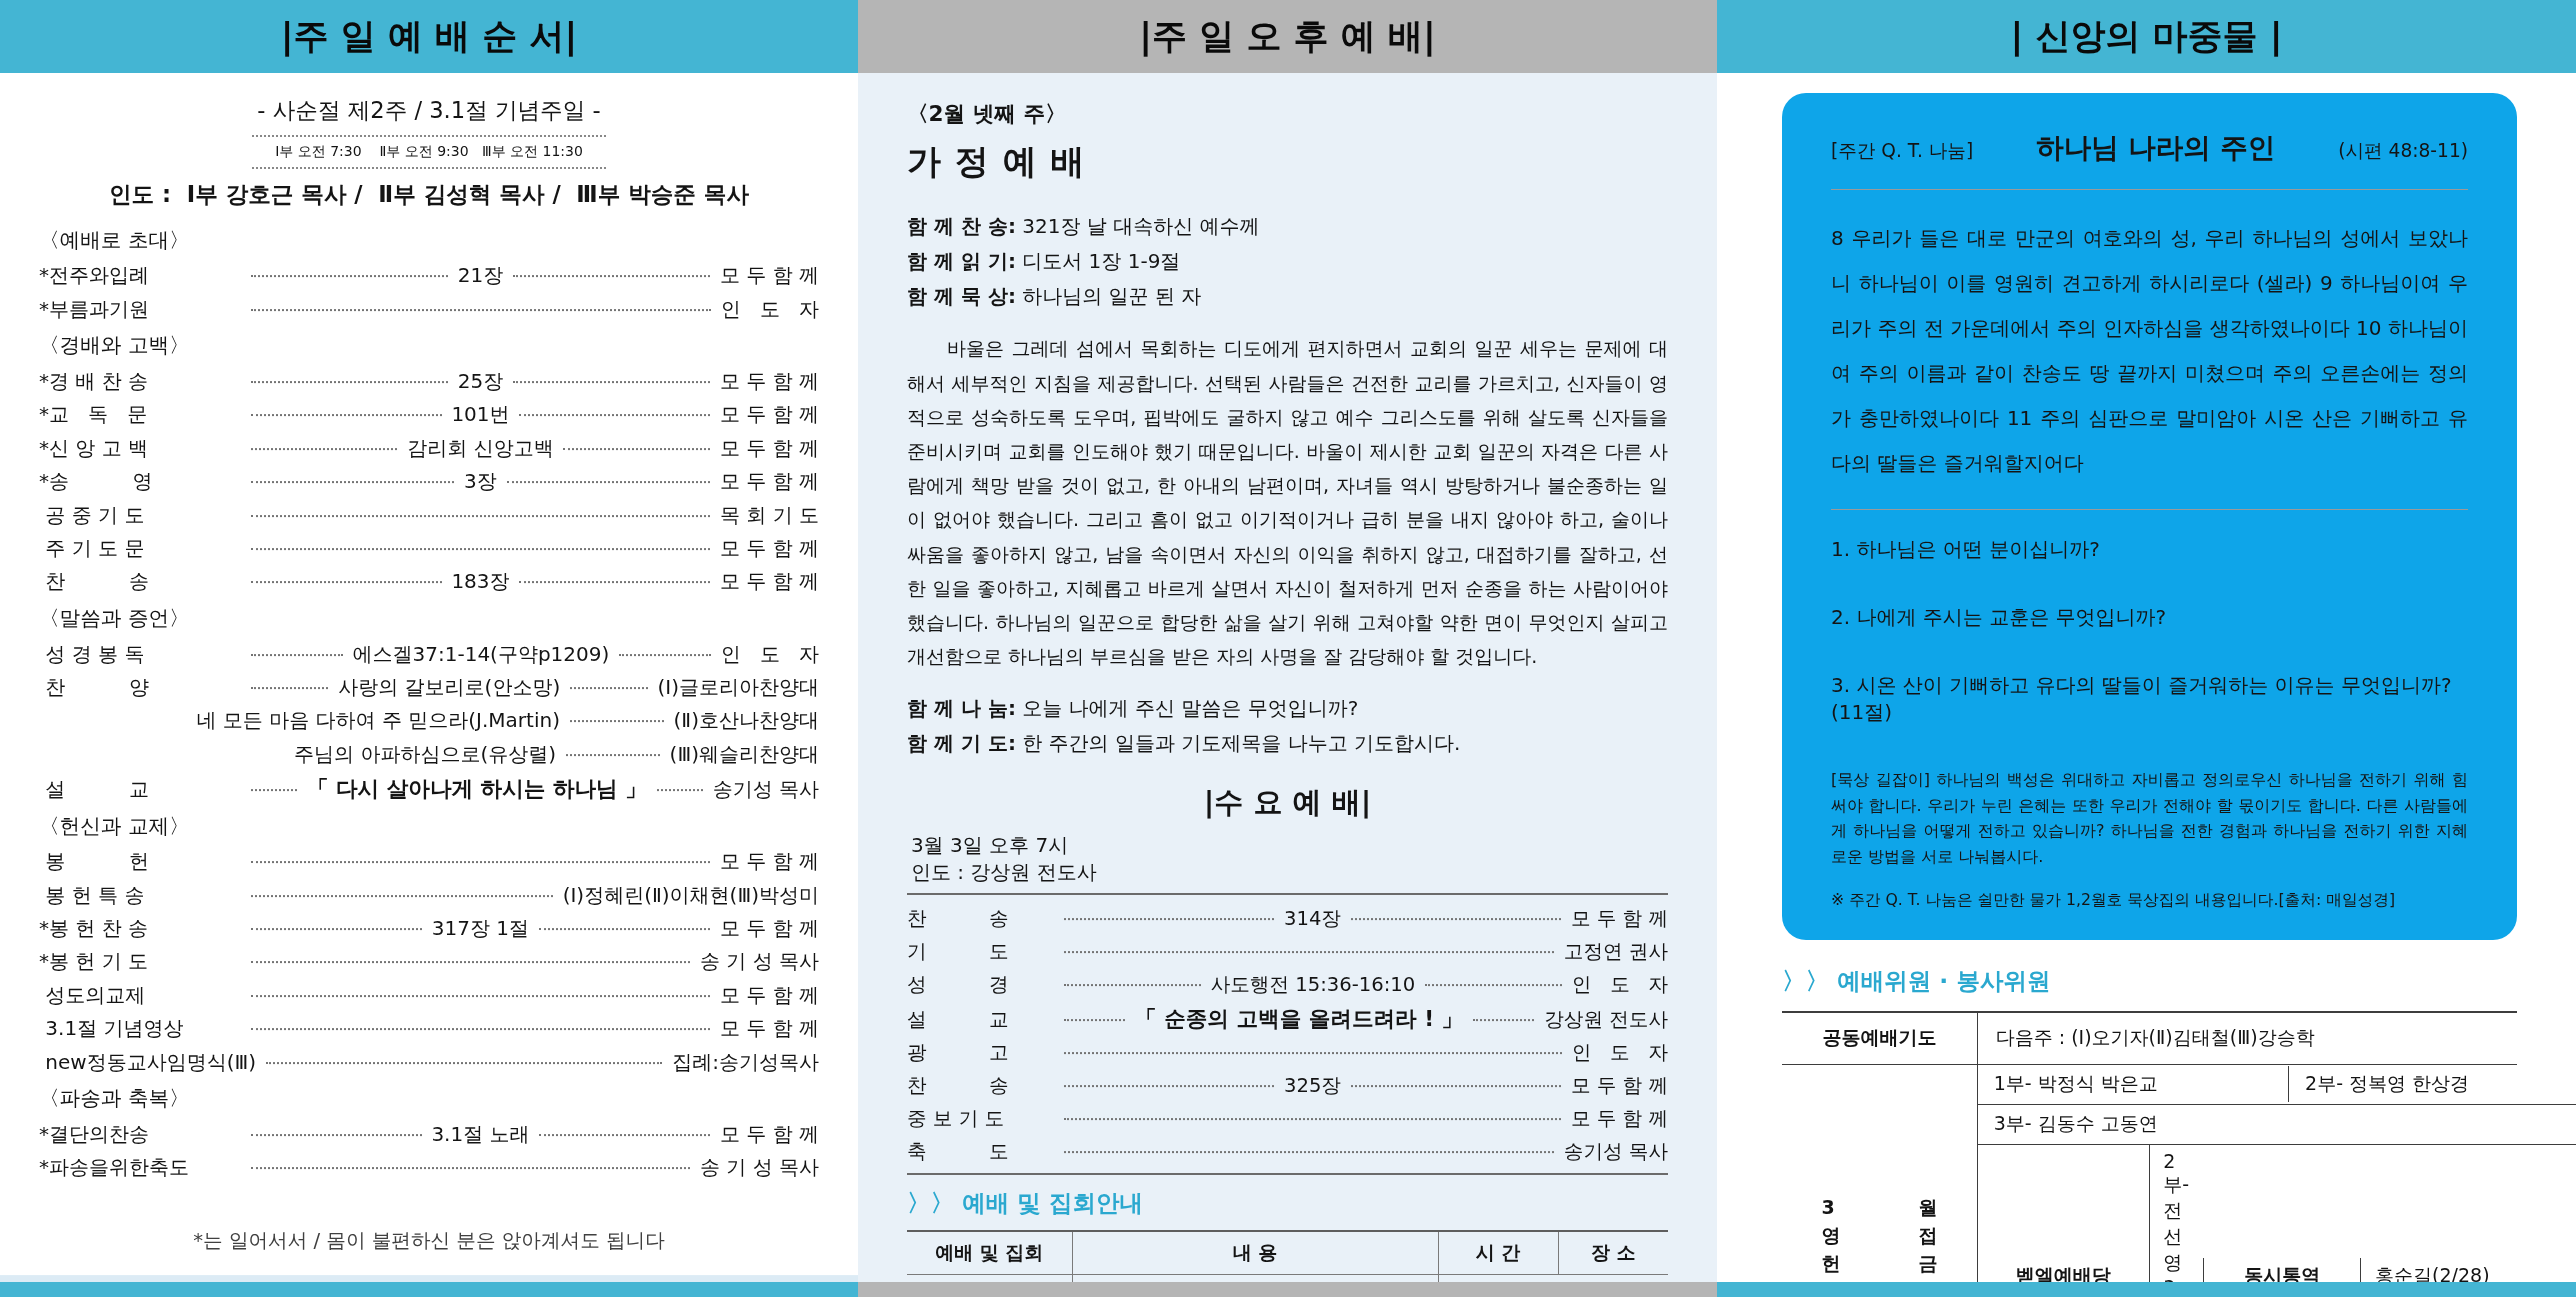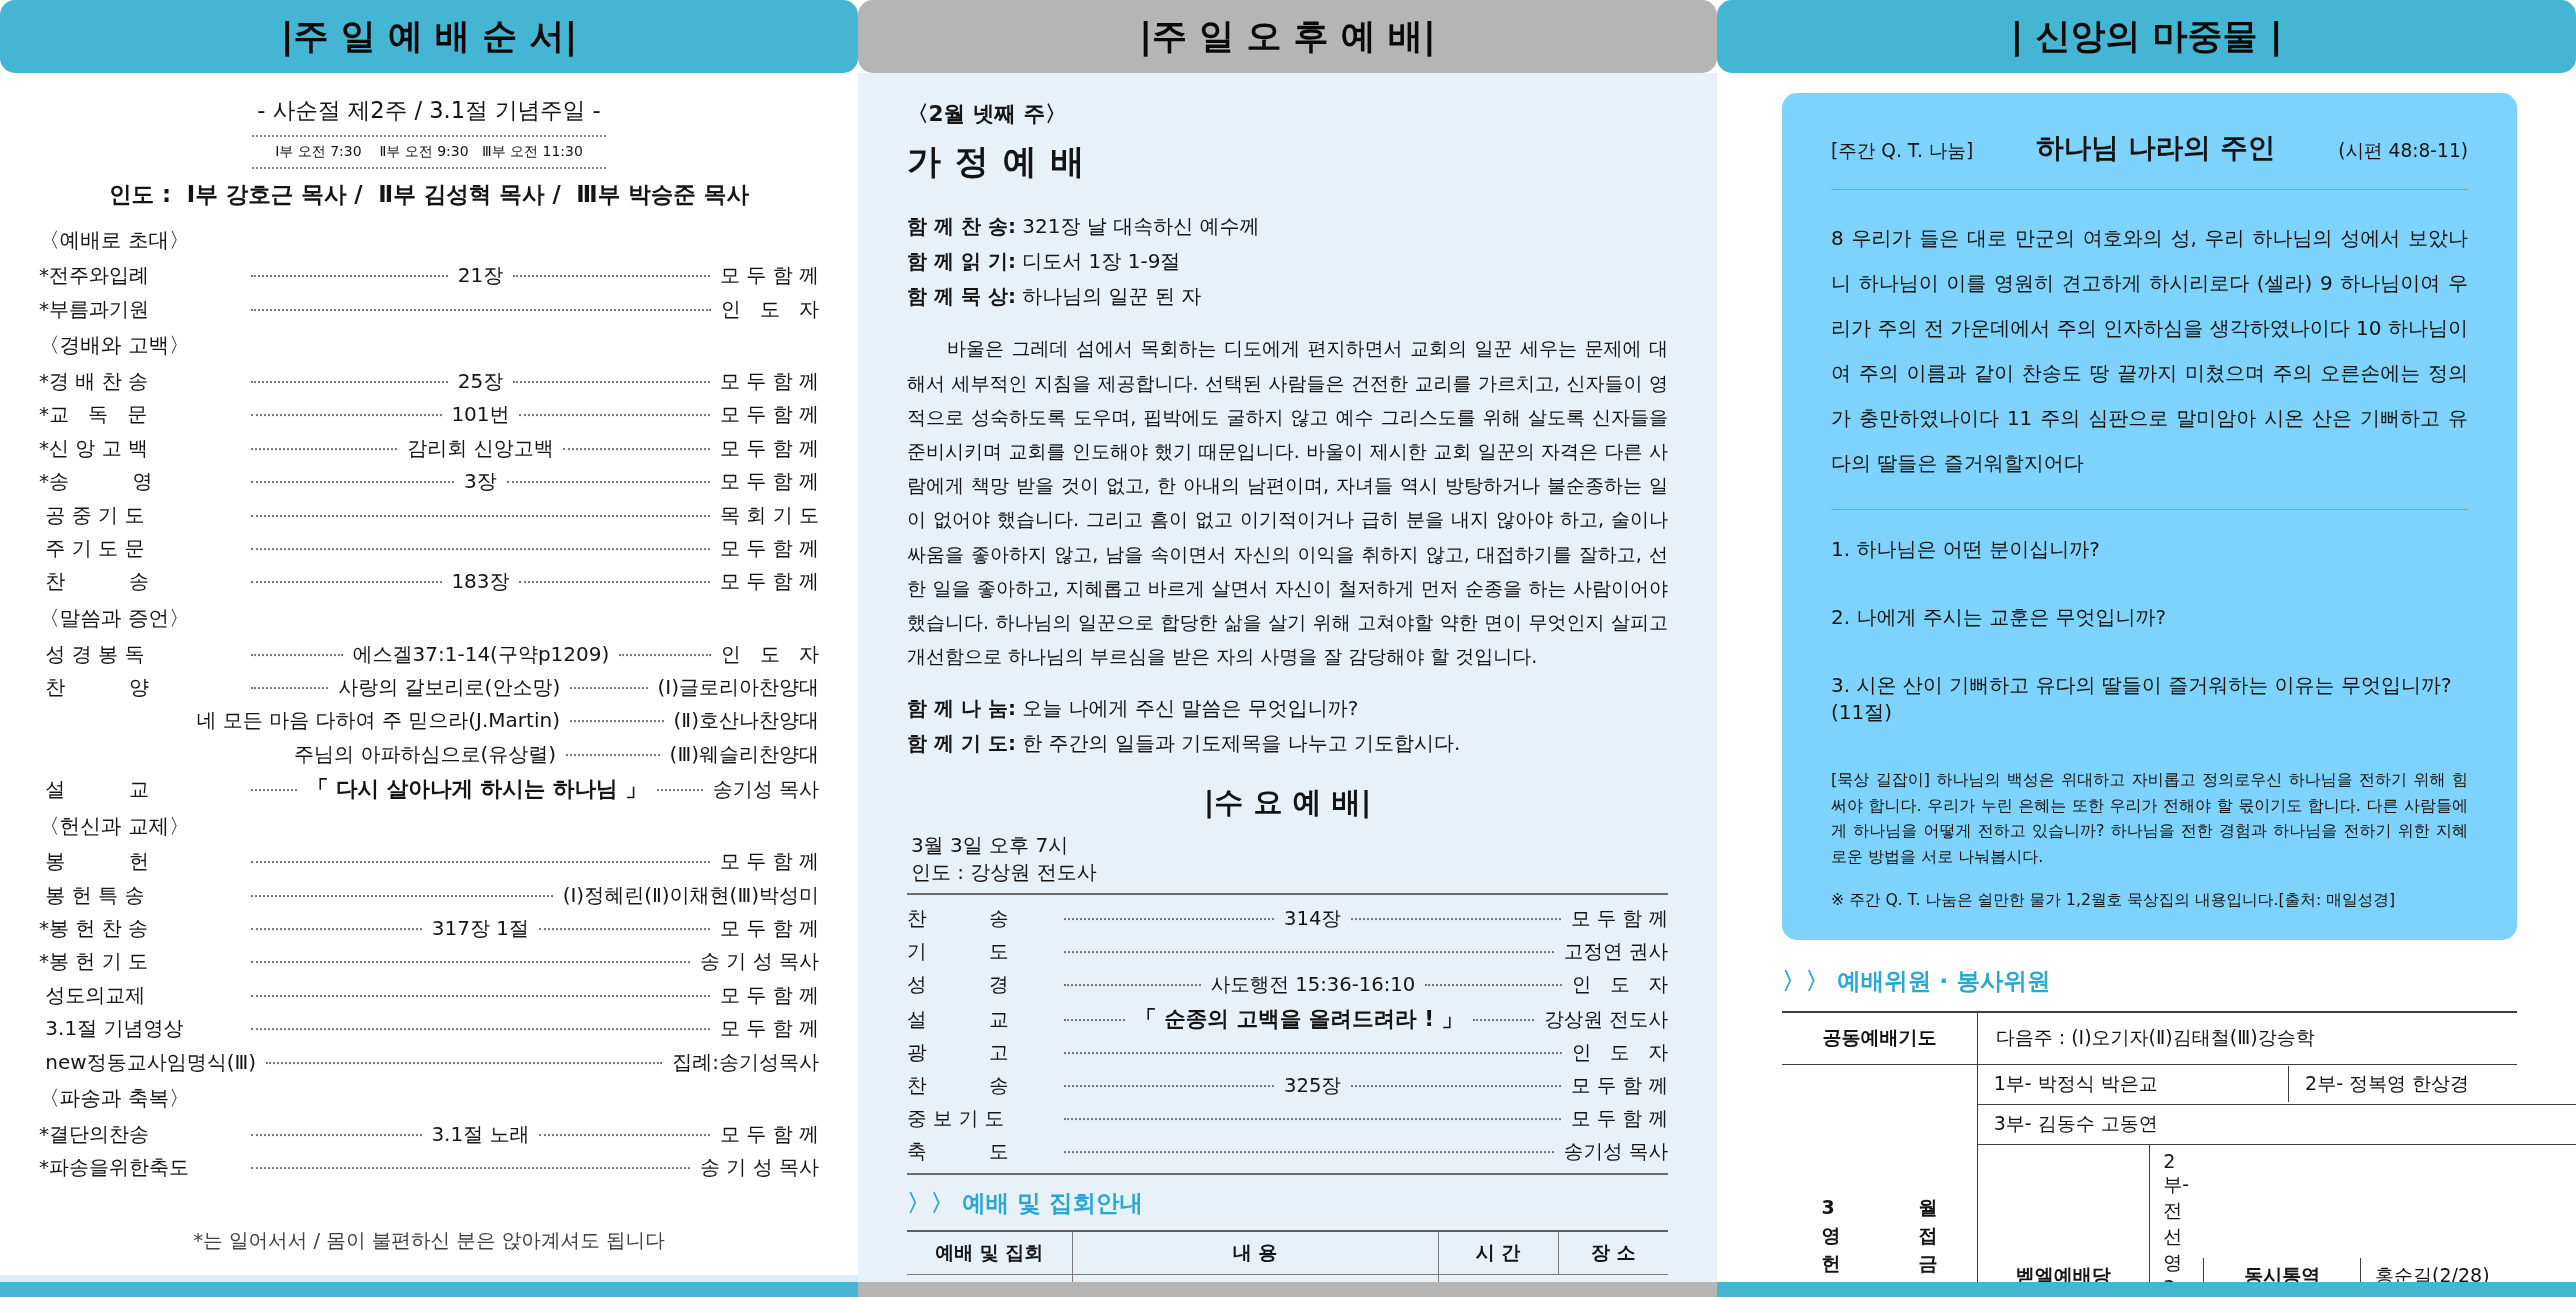--- a/index.html
+++ b/index.html
@@ -1,21 +1,21 @@
 <!DOCTYPE html>
 <html><head>
 <meta charset="utf-8">
 <style>
   html,body{margin:0;padding:0;background:#fff;}
   .page{width:2576px;height:1297px;display:flex;font-family:"DejaVu Sans","Liberation Sans",sans-serif;color:#141414;overflow:hidden;}
   .panel{position:relative;height:1297px;overflow:hidden;box-sizing:border-box;background:#fff;}
   .p-left{width:858px;}
   .p-mid{width:859px;}
   .p-right{width:859px;}
-  .phead{height:73px;display:flex;align-items:center;justify-content:center;font-size:35px;font-weight:bold;color:#0a0a0a;border-radius:15px;}
+  .phead{height:73px;display:flex;align-items:center;justify-content:center;font-size:35px;font-weight:bold;color:#0a0a0a;}
   .p-left .phead,.p-right .phead{background:#44b5d3;}
   .p-mid .phead{background:#b5b5b5;}
   .pbar{position:absolute;left:0;right:0;bottom:0;height:14.7px;}
   .p-left .pbar,.p-right .pbar{background:#44b5d3;}
   .p-left .pbar{box-shadow:0 -6.9px 0 0 #dcebf5;}
   .p-mid .pbar{background:#b5b5b5;}
 
   
   .lbody{height:1210px;box-sizing:border-box;padding:21.6px 39px 90px 39px;position:relative;overflow:hidden;}
   .lsub{text-align:center;font-size:22.6px;margin-bottom:9.8px;}
@@ -51,21 +51,21 @@
   .worder .lb{min-width:147px;}
   .nhead{color:#2aa8cf;font-weight:bold;font-size:23.5px;margin:11.8px 0 11.8px;}
   table.ntable{width:100%;border-collapse:collapse;font-size:19px;border-top:2px solid #5e5e5e;border-bottom:2px solid #5e5e5e;}
   .ntable th,.ntable td{border-top:1.6px solid #7a7a7a;padding:7.8px 11.8px;font-weight:normal;text-align:center;}
   .ntable th{font-weight:600;}
   .ntable .vl{border-left:1.6px solid #7a7a7a;}
   .ntable td.tl{text-align:left;}
 
   
   .rbody{height:1210px;box-sizing:border-box;padding:19.6px 59px 0 65px;overflow:hidden;}
-  .qtbox{background:#7dd3fc;border-radius:15px;padding:37px 49px 29px 49px;}
+  .qtbox{background:#0ea5e9;border-radius:24px;padding:37px 49px 29px 49px;}
   .qthead{display:flex;align-items:baseline;}
   .qttag{flex:none;font-size:18.6px;}
   .qttitle{flex:1;text-align:center;font-size:27.5px;font-weight:bold;}
   .qtref{flex:none;font-size:18.6px;}
   .qthr{border-top:1.6px solid #9a9a9a;margin:23.5px 0 25.5px;}
   .qtscript{font-size:20px;line-height:2.25;text-align:justify;}
   .qtq{font-size:20px;margin-bottom:41px;}
   .qtq:last-of-type{margin-bottom:33px;}
   .qtguide{font-size:16px;line-height:1.62;text-align:justify;}
   .qtnote{font-size:15.7px;margin-top:19.6px;}

